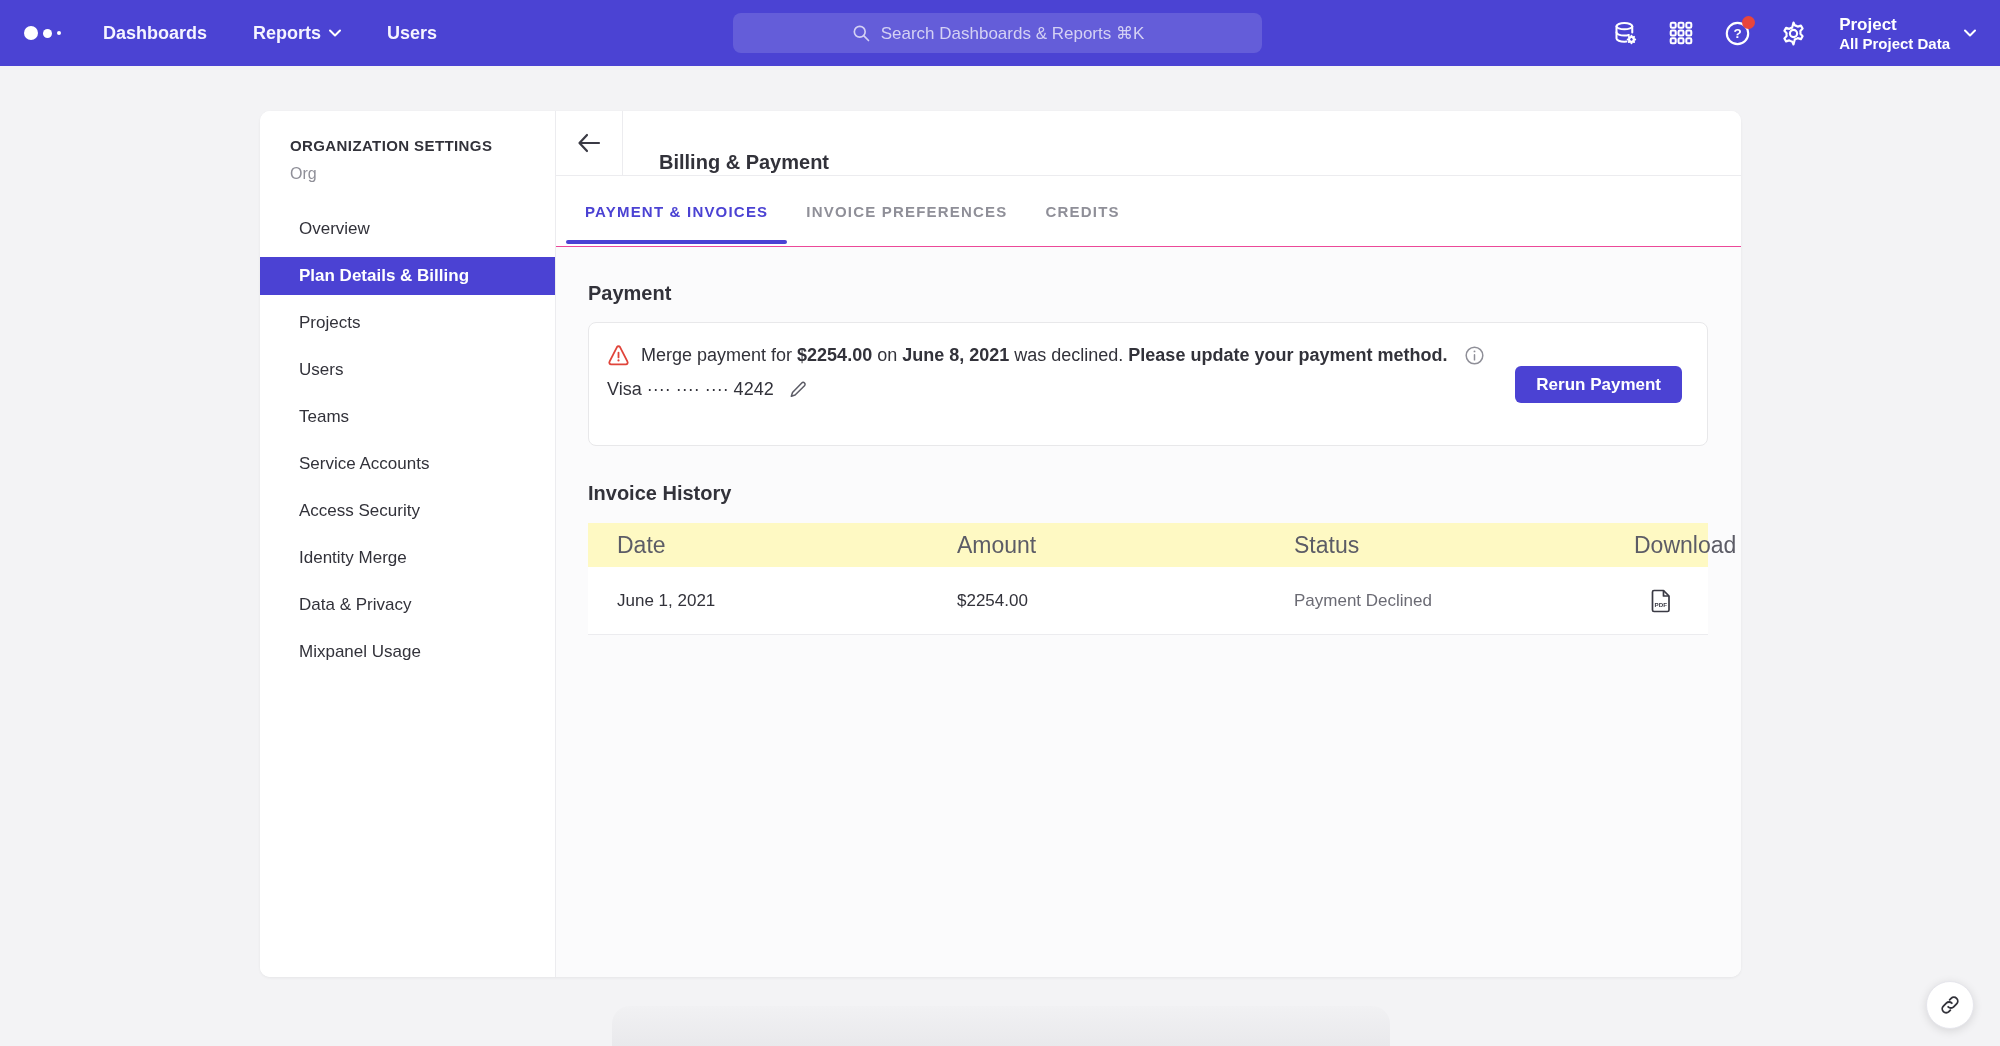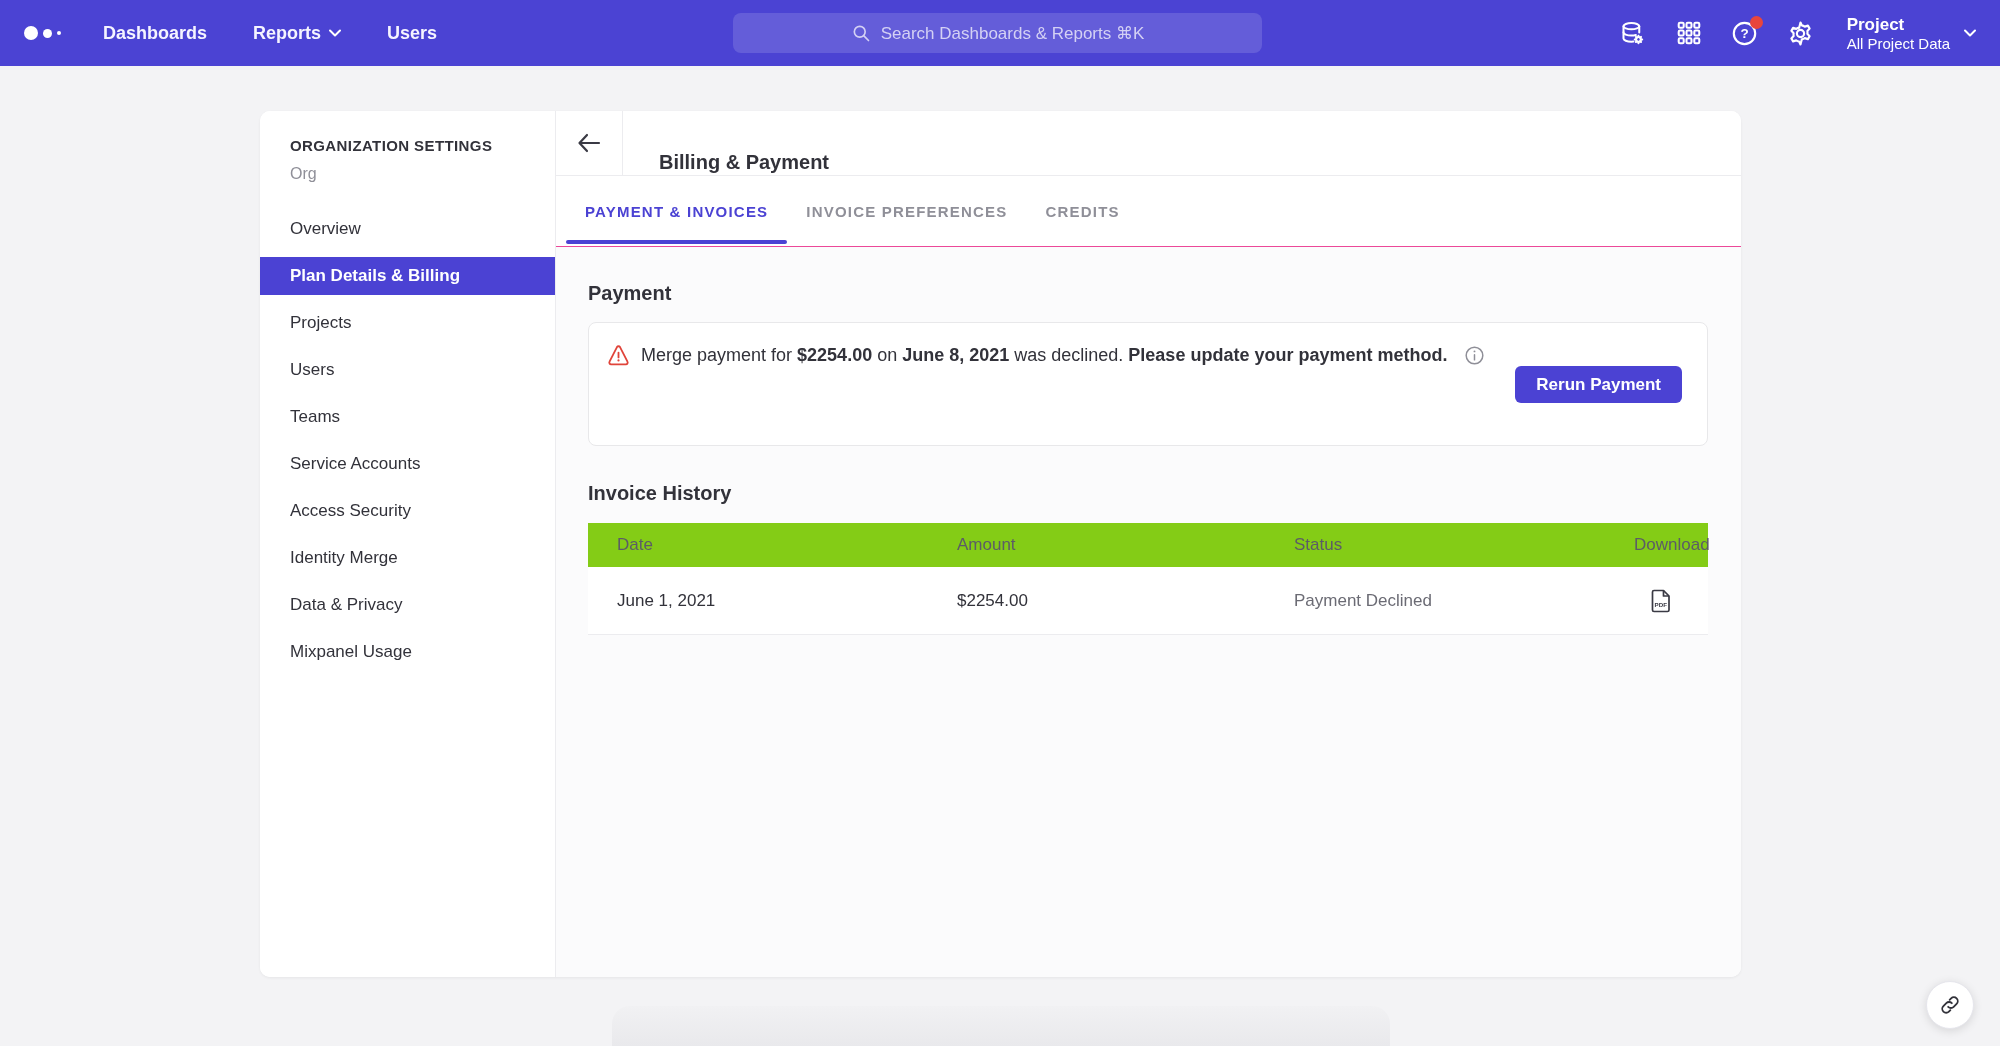--- a/index.html
+++ b/index.html
@@ -19,33 +19,33 @@
   .chev { width:12px; height:8px; }
   .search { position:absolute; left:733px; top:13px; width:529px; height:40px;
             background:rgba(255,255,255,0.14); border-radius:8px; display:flex;
             align-items:center; justify-content:center; gap:10px; cursor:text; }
   .search-text { font-size:17px; color:#d4d1f4; }
   .nav-right { position:absolute; right:24px; top:0; height:66px; display:flex; align-items:center; gap:28px; }
   .nav-icon { width:28px; height:28px; position:relative; cursor:pointer; display:flex; align-items:center; justify-content:center; }
   .badge-dot { position:absolute; top:-3px; right:-4px; width:13px; height:13px; border-radius:50%; background:#e8453c; }
   .project-sel { display:flex; align-items:center; gap:14px; margin-left:4px; cursor:pointer; }
   .project-label { font-size:17px; font-weight:bold; line-height:20px; }
-  .project-value { font-size:15px; font-weight:normal; line-height:17px; }
+  .project-value { font-size:15px; font-weight:bold; line-height:17px; }
 
   
   .page-card { position:absolute; left:260px; top:111px; width:1481px; height:866px;
                background:#fff; border-radius:10px; box-shadow:0 1px 3px rgba(0,0,0,0.06);
                display:flex; overflow:hidden; }
 
   
   .sidebar { width:296px; flex:0 0 296px; border-right:1px solid #ececef; padding-top:26px; background:#fff; }
   .sb-title { margin-left:30px; font-size:15px; font-weight:bold; letter-spacing:0.4px; color:#32323a; }
   .sb-org { margin:11px 0 0 30px; font-size:16px; color:#8f8f98; }
   .sb-nav { margin-top:27px; }
-  .sb-item { height:38px; line-height:38px; padding-left:30px; margin-bottom:9px;
+  .sb-item { height:38px; line-height:38px; padding-left:39px; margin-bottom:9px;
              font-size:17px; color:#32323a; cursor:pointer; white-space:nowrap; }
   .sb-item.selected { background:#4b42d3; color:#fff; font-weight:bold; }
 
   
   .content { flex:1; background:#fbfbfc; display:flex; flex-direction:column; }
   .content-header { height:65px; background:#fff; border-bottom:1px solid #ececef; display:flex; align-items:center; flex:0 0 65px; }
   .back-cell { width:67px; height:100%; border-right:1px solid #ececef; display:flex;
                align-items:center; justify-content:center; cursor:pointer; }
   .page-title { margin-left:36px; font-size:20px; font-weight:bold; color:#32323a;margin-top:39px; }
   .tab-bar { height:71px; flex:0 0 71px; background:#fff; border-bottom:1px solid #ec4899;
@@ -67,21 +67,21 @@
   .visa-row { display:flex; align-items:center; gap:14px; margin-top:13px; font-size:18px; color:#32323a; }
   .edit-icon { cursor:pointer; display:flex; }
   .expires { margin-top:5px; font-size:15px; color:#9a9aa2; }
   .rerun-btn { position:absolute; right:25px; top:43px; height:37px; padding:0 21px; border:none;
                background:#4b42d3; color:#fff; font-size:17px; font-weight:bold; border-radius:6px;
                font-family:inherit; cursor:pointer; }
 
   .invoice-heading { margin-top:36px; }
   .inv-table { margin-top:18px; width:1120px; }
   .thead, .trow { display:grid; grid-template-columns:340px 337px 340px 1fr; align-items:center; padding-left:29px; }
-  .thead { height:44px; background:#84cc16; font-size:17px; color:#5c5c66; }
+  .thead { height:44px; background:#fef9c3; font-size:23px; color:#5c5c66; }
   .trow  { height:68px; background:#fff; border-bottom:1px solid #ececef; font-size:17px; color:#32323a; }
   .cell-status { color:#6b6b74; }
   .dl-head { justify-self:end; padding-right:5px; }
   .dl-cell { justify-self:end; padding-right:36px; cursor:pointer; display:flex; }
 
   
   .peek-bar { position:absolute; left:612px; bottom:0; width:778px; height:40px;
               border-radius:18px 18px 0 0;
               background:linear-gradient(180deg,#f1f1f3 0%,#e9e9ec 100%); }
   .fab { position:absolute; left:1926px; top:981px; width:48px; height:48px; border-radius:50%;
@@ -218,20 +218,28 @@
               <span>Merge payment for </span><b>$2254.00</b><span> on </span><b>June 8, 2021</b><span> was declined. </span><b>Please update your payment method.</b>
             </span>
             <span class="info-icon">
               <svg width="21" height="21" viewBox="0 0 24 24" fill="none">
                 <circle cx="12" cy="12" r="9.5" stroke="#8f8f98" stroke-width="1.7"></circle>
                 <path d="M12 11 v6" stroke="#8f8f98" stroke-width="1.7" stroke-linecap="round"></path>
                 <circle cx="12" cy="7.3" r="1.1" fill="#8f8f98"></circle>
               </svg>
             </span>
           </div>
+          <div class="visa-row">
+            <span>Visa ···· ···· ···· 4242</span>
+            <span class="edit-icon">
+              <svg width="20" height="20" viewBox="0 0 24 24" fill="none" stroke="#5c5c66" stroke-width="1.8" stroke-linejoin="round">
+                <path d="M16.5 3.5 a2.3 2.3 0 0 1 3.3 3.3 L8.5 18.1 L4 19.5 L5.4 15 Z"></path>
+              </svg>
+            </span>
+          </div>
           <button class="rerun-btn">Rerun Payment</button>
         </div>
 
         <div class="section-heading invoice-heading">Invoice History</div>
 
         <div class="inv-table">
           <div class="thead">
             <span>Date</span>
             <span>Amount</span>
             <span>Status</span>

